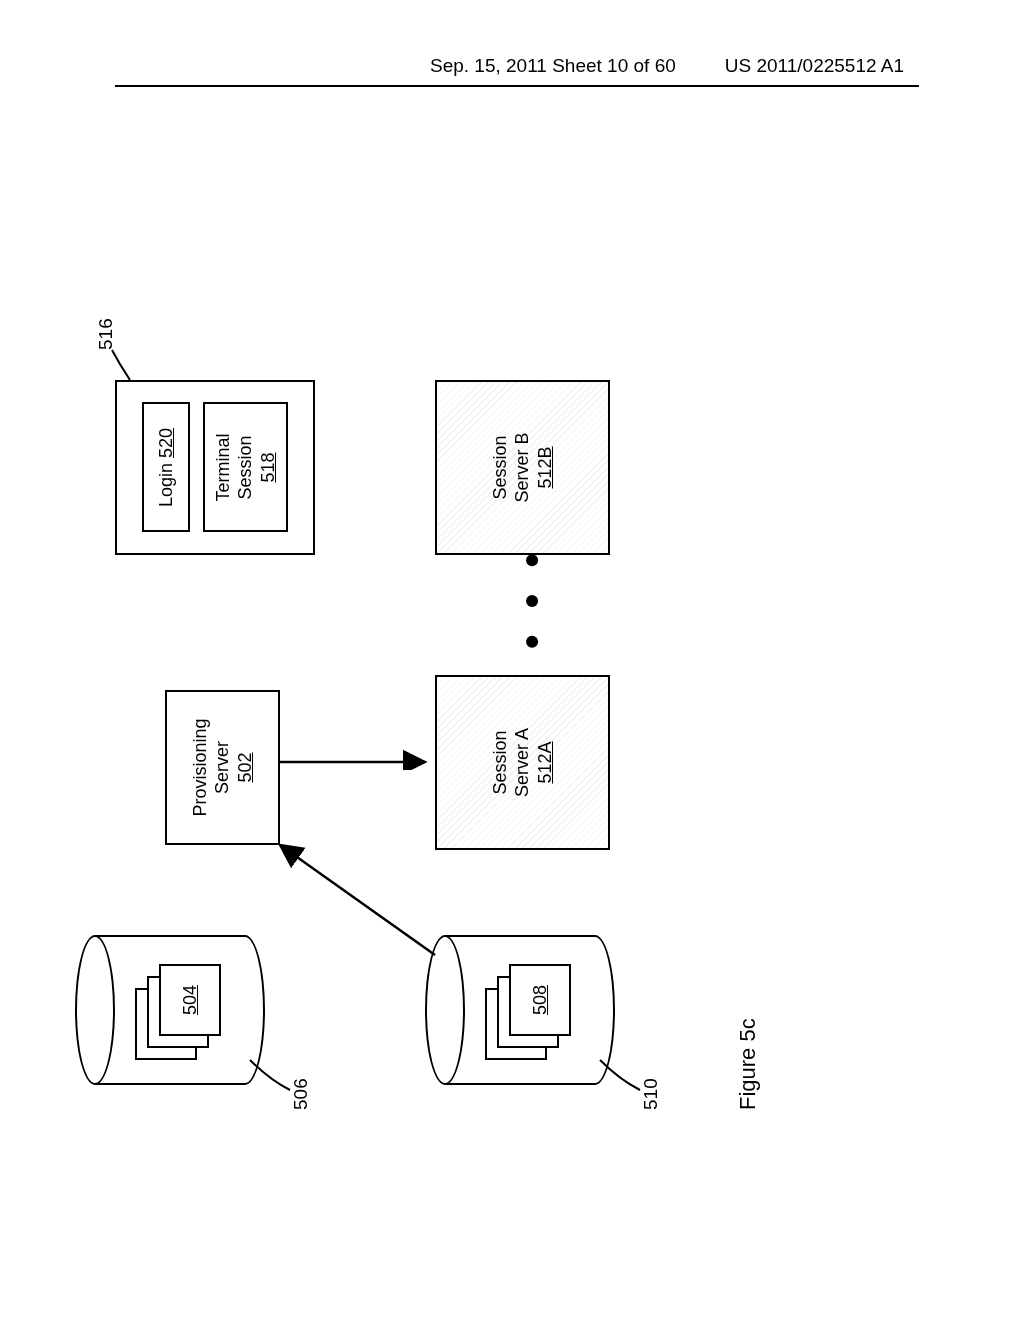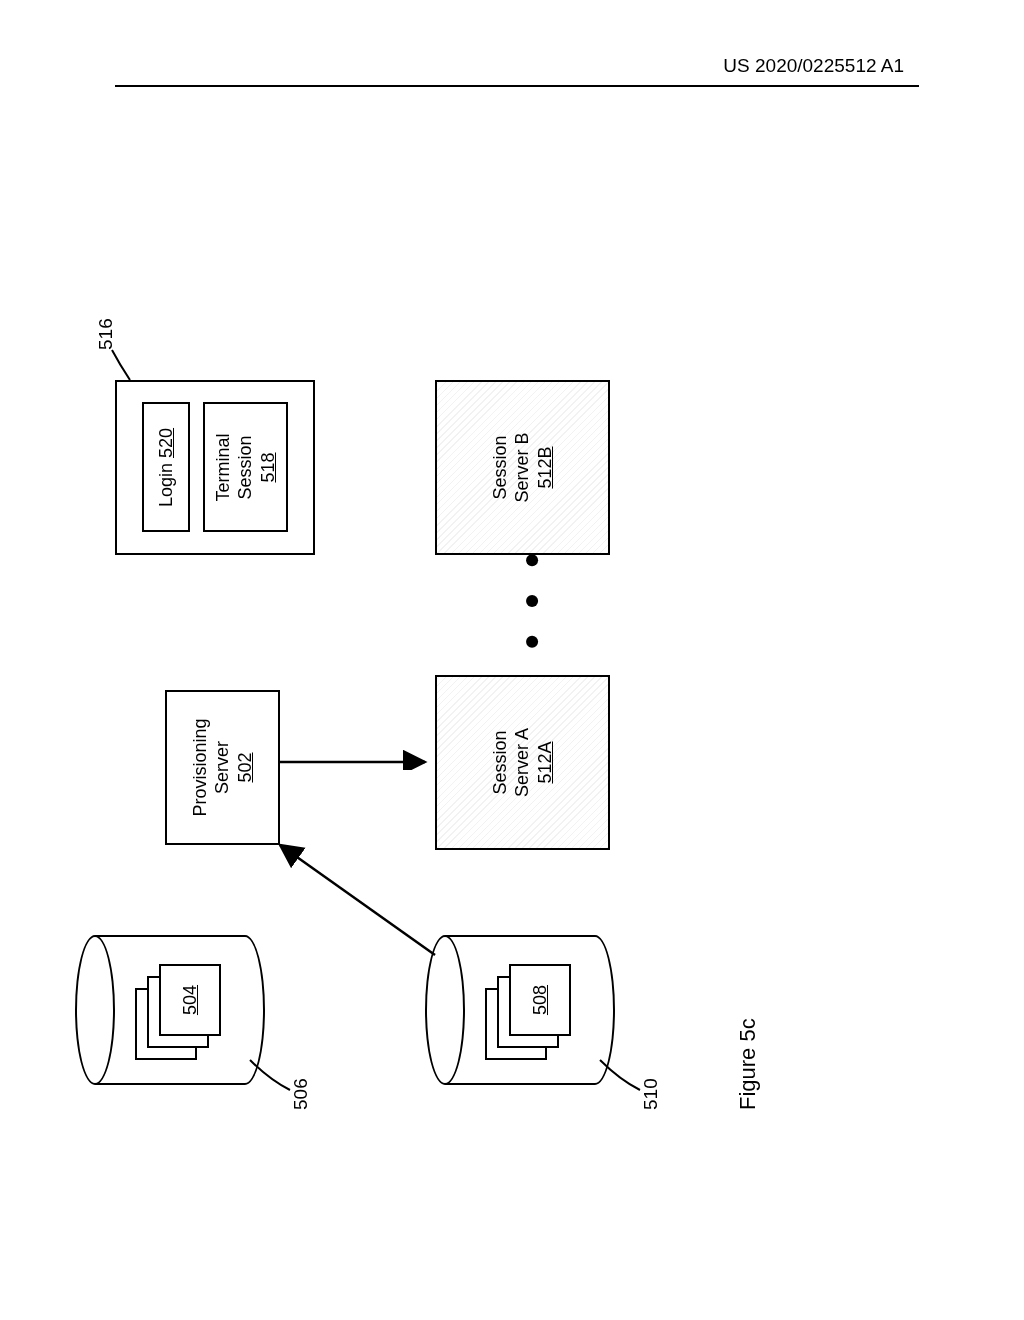--- a/index.html
+++ b/index.html
@@ -121,21 +121,22 @@
 
   .fig-label {
     position: absolute;
     font-size: 22px;
   }
 </style>
 </head>
 <body>
 
 <div class="header">
-  <span class="header-right">US 2020/0225512 A1</span>
+  <span class="header-center">Sep. 15, 2011  Sheet 10 of 60</span>
+  <span class="header-right">US 2011/0225512 A1</span>
 </div>
 <div class="header-rule"></div>
 
 <div class="figure-area">
 
   <div class="cylinder" style="top: 60px; left: -40px;">
     <div class="cyl-bot"></div>
     <div class="cyl-body"></div>
     <div class="cyl-top"></div>
     <div class="cyl-stack">

